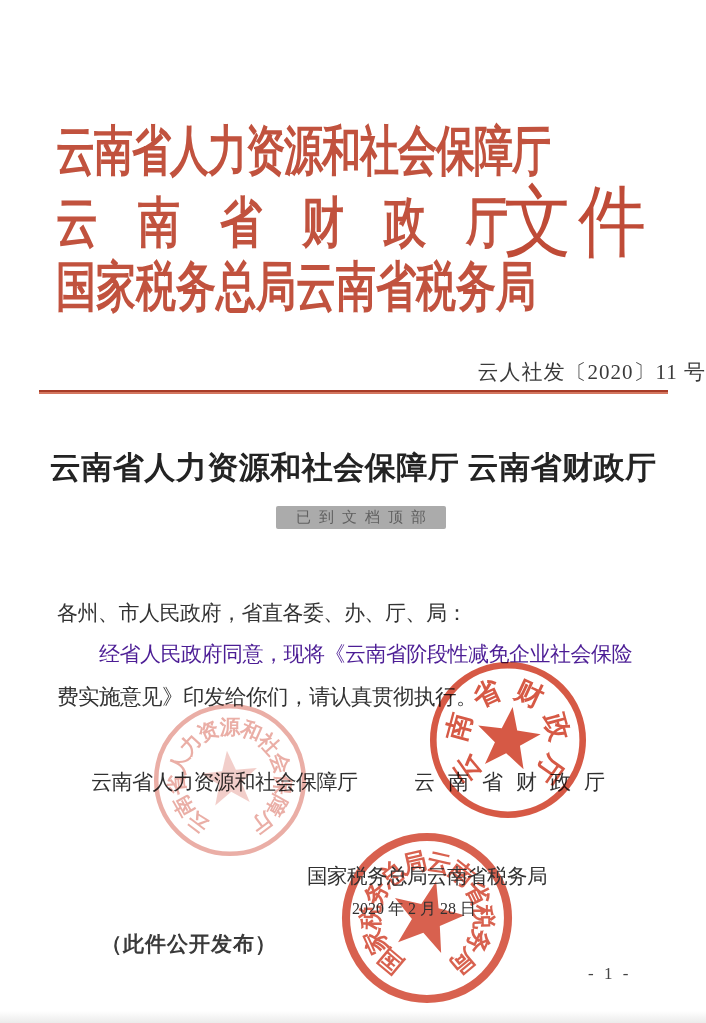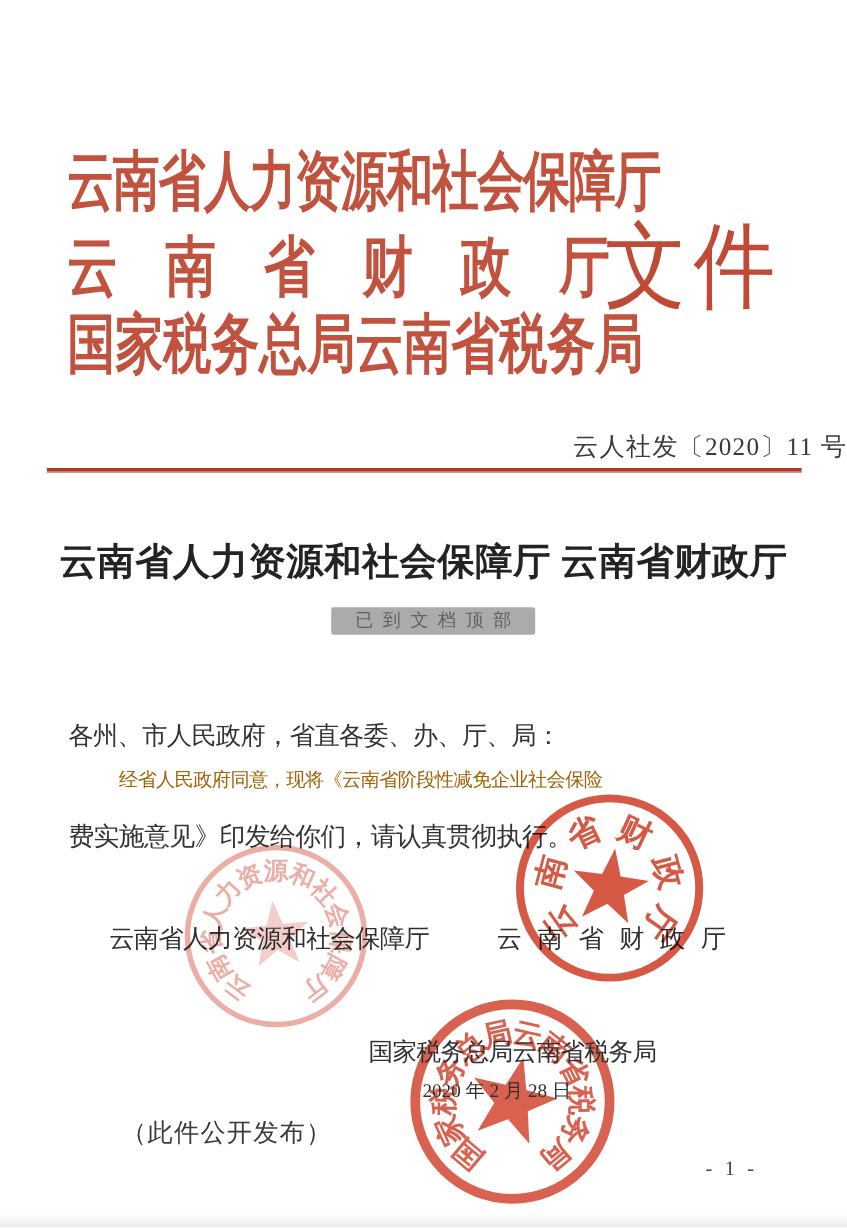--- a/index.html
+++ b/index.html
@@ -26,29 +26,29 @@
   
   .title{left:0;top:448px;width:706px;text-align:center;font-size:31px;line-height:39px;font-weight:bold;color:#232323;letter-spacing:0.5px;}
 
   
   .toast{left:276px;top:506px;width:170px;height:23px;background:rgba(152,152,152,0.82);border-radius:2px;
          z-index:30;display:flex;align-items:center;justify-content:center;}
   .toast span{font-size:15px;letter-spacing:8px;text-indent:8px;color:rgba(92,92,92,0.95);font-family:"Liberation Sans","DejaVu Sans",sans-serif;}
 
   
   .salutation{left:57px;top:599px;font-size:21px;color:#333;white-space:nowrap;letter-spacing:-0.5px;}
-  .para1{left:99px;top:640px;font-size:16px;color:#a16207;white-space:nowrap;letter-spacing:-0.5px;}
+  .para1{left:99px;top:640px;font-size:21px;color:#4c1d95;white-space:nowrap;letter-spacing:-0.5px;}
   .para2{left:57px;top:682px;font-size:21.5px;color:#333;white-space:nowrap;letter-spacing:-0.5px;}
 
   
   .sig-left{left:91px;top:768px;font-size:21px;color:#303030;white-space:nowrap;letter-spacing:-0.5px;}
   .sig-right{left:414px;top:768px;font-size:21px;color:#303030;white-space:nowrap;letter-spacing:13px;}
   .agency3{left:307px;top:862px;font-size:20.5px;color:#303030;white-space:nowrap;letter-spacing:-0.5px;z-index:12;}
   .sig-date{left:352px;top:899px;font-size:16px;color:#303030;white-space:nowrap;z-index:12;}
-  .public-note{left:101px;top:930px;font-size:21px;color:#3a3a3a;white-space:nowrap;letter-spacing:1px;}
+  .public-note{left:101px;top:930px;font-size:21px;color:#3a3a3a;white-space:nowrap;letter-spacing:1px;font-weight:bold;}
   .page-number{left:588px;top:964px;font-size:17px;color:#444;letter-spacing:3px;white-space:nowrap;}
 
   
   .stamp{position:absolute;mix-blend-mode:multiply;z-index:10;}
   .stamp text{font-family:"Liberation Serif","DejaVu Serif",serif;font-weight:600;}
   .stamp-hr{left:148px;top:698px;width:164px;height:164px;}
   .stamp-fin{left:424px;top:657px;width:168px;height:166px;}
   .stamp-tax{left:336px;top:828px;width:182px;height:180px;}
 
   .bottom-shade{left:0;bottom:0;width:706px;height:12px;background:linear-gradient(rgba(0,0,0,0),rgba(60,60,55,0.10));}

